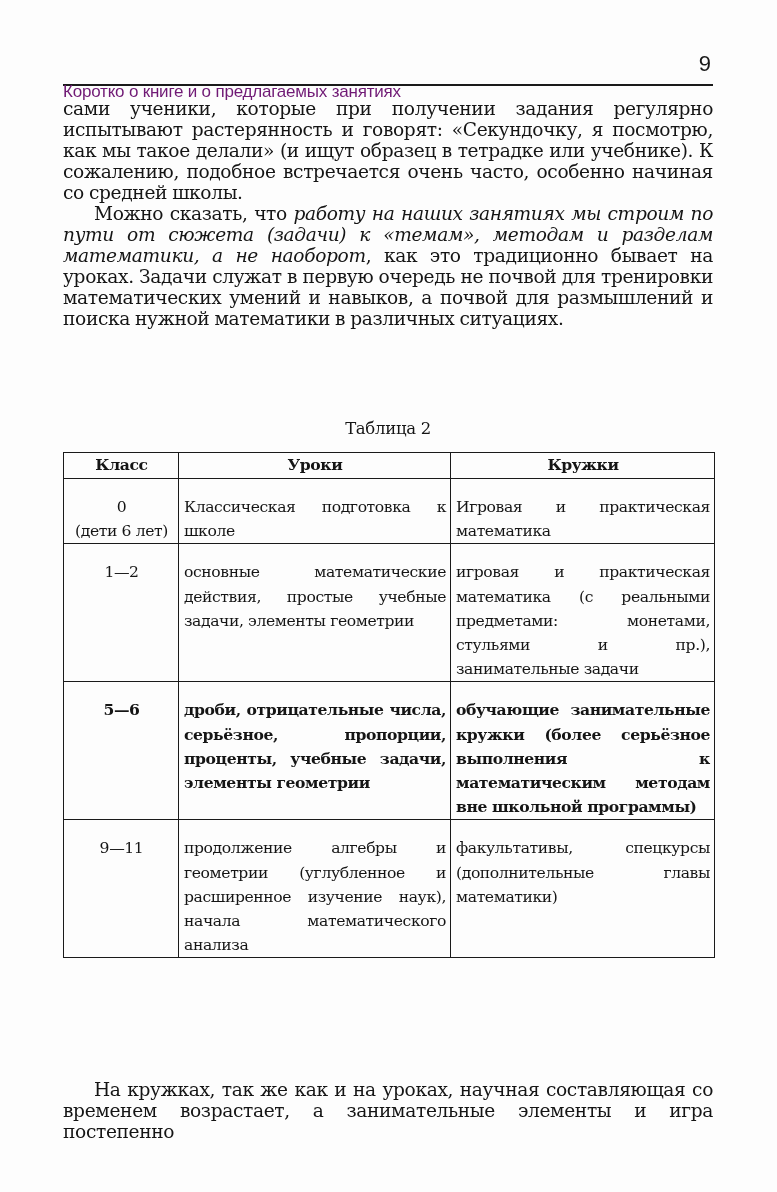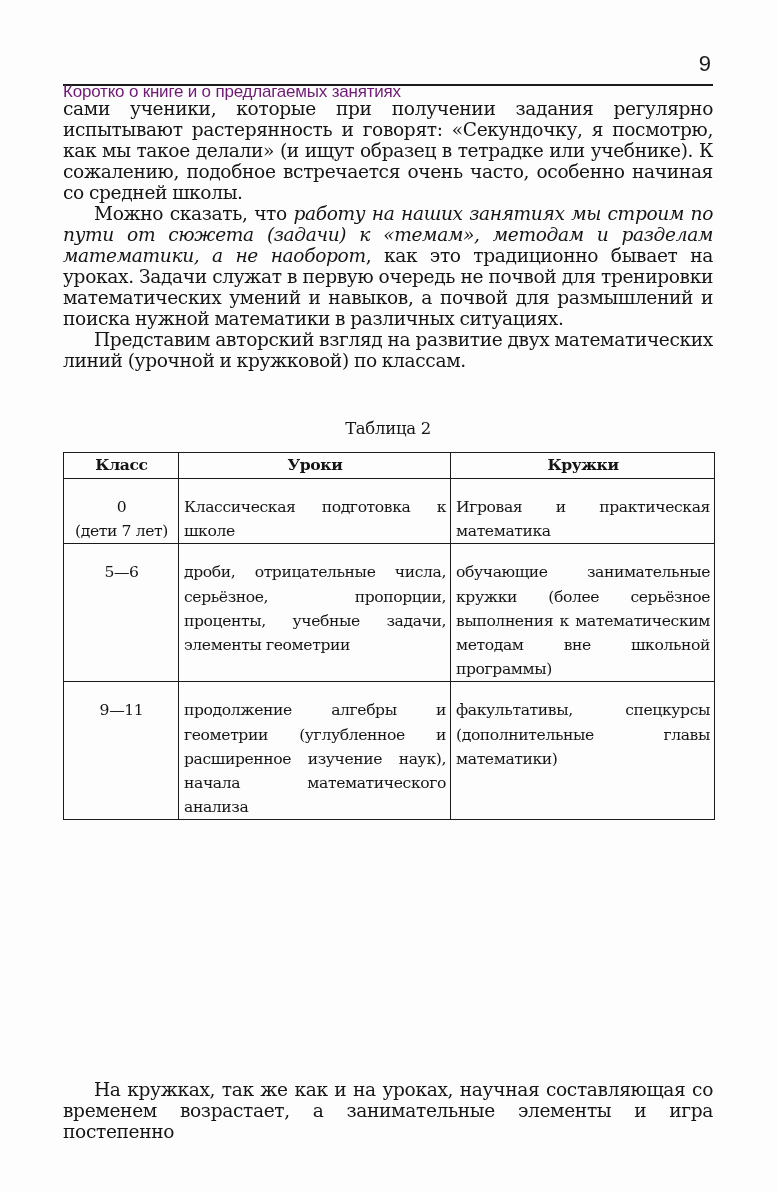--- a/index.html
+++ b/index.html
@@ -56,45 +56,49 @@
 <body>
 
 <div class="page-header">
   <div class="running-title">Коротко о книге и о предлагаемых занятиях</div>
   <div class="page-number">9</div>
 </div>
 
 <div class="body-text" style="top:98px;">
   <p>сами ученики, которые при получении задания регулярно испытывают растерянность и говорят: «Секундочку, я посмотрю, как мы такое делали» (и ищут образец в тетрадке или учебнике). К сожалению, подобное встречается очень часто, особенно начиная со средней школы.</p>
   <p class="indent"><span>Можно сказать, что </span><span class="italic">работу на наших занятиях мы строим по пути от сюжета (задачи) к «темам», методам и разделам математики, а не наоборот</span><span>, как это традиционно бывает на уроках. Задачи служат в первую очередь не почвой для тренировки математических умений и навыков, а почвой для размышлений и поиска нужной математики в различных ситуациях.</span></p>
-  <p class="indent">Представим авторский взгляд на развитие двух математических линий (урочной и кружковой) по классам.</p>
 </div>
 
 <div class="table-caption">Таблица 2</div>
 
 <table class="grades">
   <colgroup>
       <col class="col1">
       <col class="col2">
       <col class="col3">
     </colgroup>
   <thead>
     <tr>
       <th>Класс</th>
       <th>Уроки</th>
       <th>Кружки</th>
     </tr>
   </thead>
   <tbody>
     <tr style="height:53px;">
-      <td class="grade"><span>0</span><br><span>(дети 7 лет)</span></td>
+      <td class="grade"><span>0</span><br><span>(дети 6 лет)</span></td>
       <td class="desc">Классическая подготовка к школе</td>
       <td class="desc">Игровая и практическая математика</td>
     </tr>
-    <tr style="height:121px;">
+    <tr style="height:98px;">
+      <td class="grade">1—2</td>
+      <td class="desc">основные математические действия, простые учебные задачи, элементы геометрии</td>
+      <td class="desc">игровая и практическая математика (с реальными предметами: монетами, стульями и пр.), занимательные задачи</td>
+    </tr>
+    <tr style="height:121px;font-weight:bold;">
       <td class="grade">5—6</td>
       <td class="desc">дроби, отрицательные числа, серьёзное, пропорции, проценты, учебные задачи, элементы геометрии</td>
       <td class="desc">обучающие занимательные кружки (более серьёзное выполнения к математическим методам вне школьной программы)</td>
     </tr>
     <tr style="height:102px;">
       <td class="grade">9—11</td>
       <td class="desc">продолжение алгебры и геометрии (углубленное и расширенное изучение наук), начала математического анализа</td>
       <td class="desc">факультативы, спецкурсы (дополнительные главы математики)</td>
     </tr>
   </tbody>

